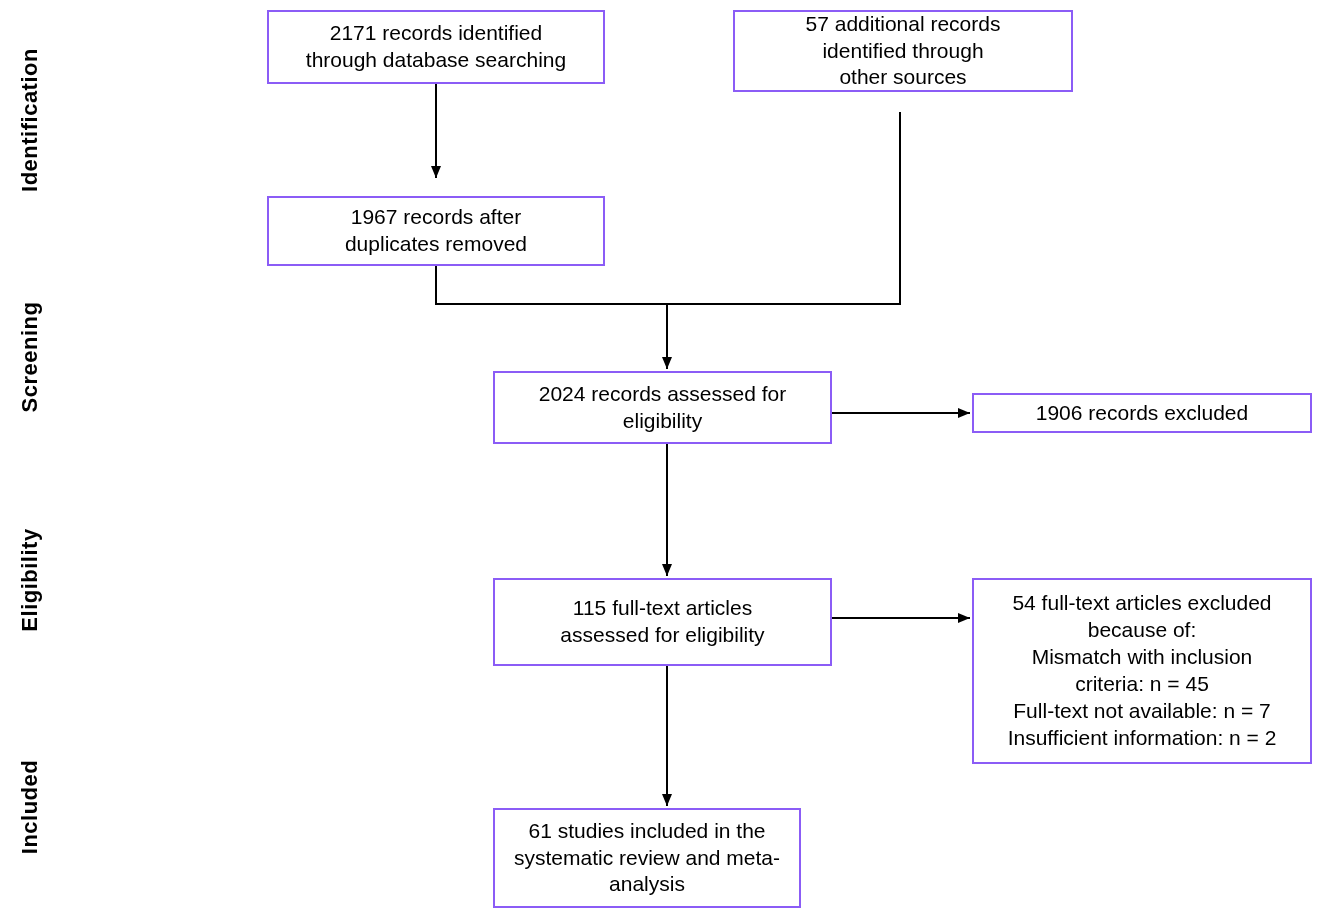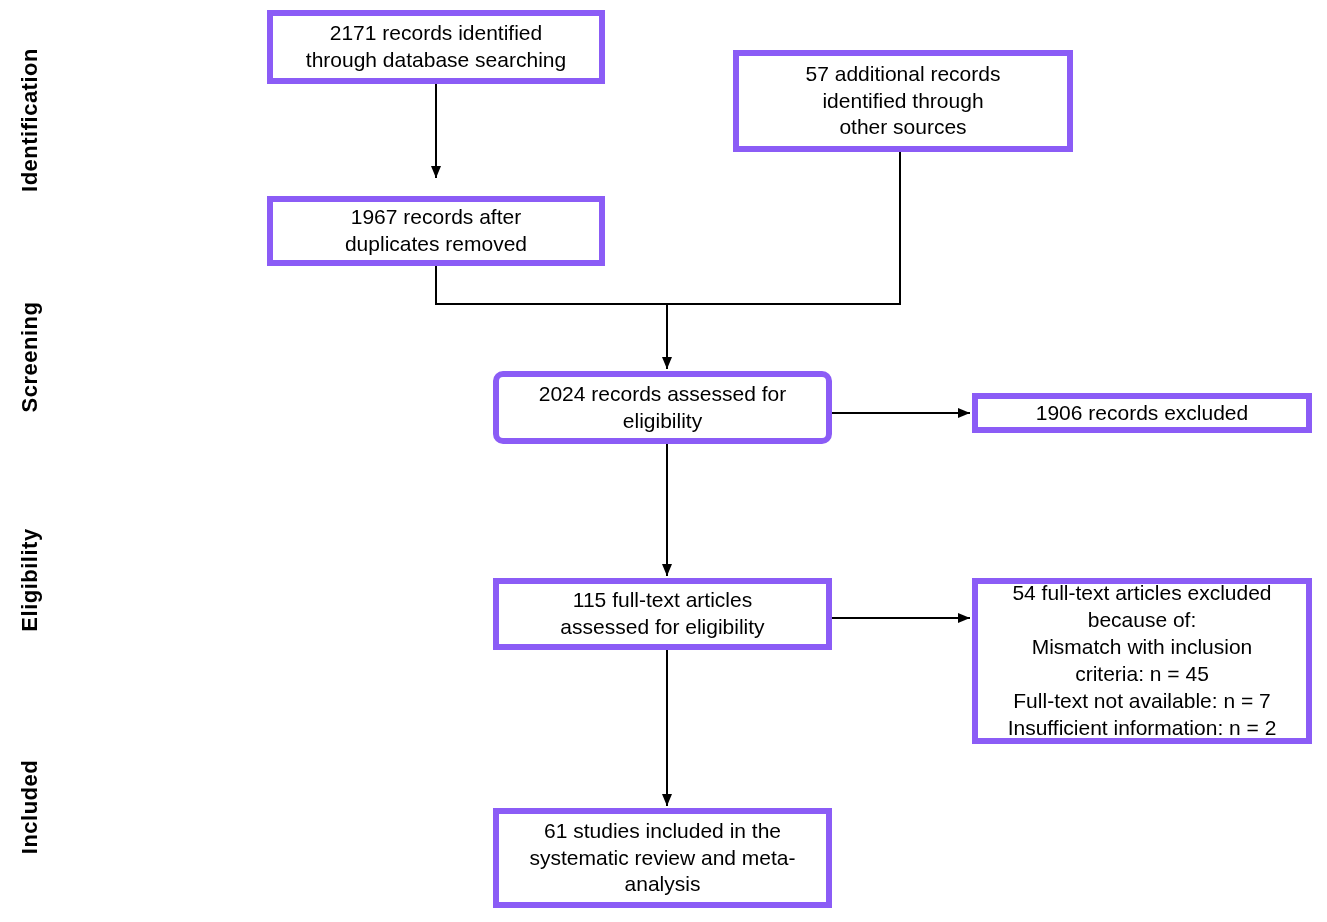--- a/index.html
+++ b/index.html
@@ -24,21 +24,21 @@
     font-size: 22px;
     font-weight: 700;
     color: #000000;
     transform: rotate(-90deg);
     white-space: nowrap;
     letter-spacing: 0.5px;
   }
   .flow-box {
     position: absolute;
     box-sizing: border-box;
-    border: 6px solid #8b5cf6;
+    border: 2px solid #8b5cf6;
     background: #ffffff;
     display: flex;
     align-items: center;
     justify-content: center;
     text-align: center;
     padding: 2px 6px;
   }
   .flow-box .box-text {
     font-size: 21px;
     line-height: 1.28;
@@ -48,27 +48,27 @@
   .arrow-layer {
     position: absolute;
     left: 0;
     top: 0;
     width: 1327px;
     height: 922px;
     pointer-events: none;
   }
   
   #box-db-records        { left: 267px; top: 10px;  width: 338px; height: 74px; }
-  #box-other-sources     { left: 733px; top: 10px;  width: 340px; height: 102px; margin-top: 40px; }
+  #box-other-sources     { left: 733px; top: 10px;  width: 340px; height: 82px; }
   #box-after-duplicates  { left: 267px; top: 196px; width: 338px; height: 70px; }
-  #box-records-assessed  { left: 493px; top: 371px; width: 339px; height: 73px; border-radius: 10px; }
+  #box-records-assessed  { left: 493px; top: 371px; width: 339px; height: 73px; }
   #box-records-excluded  { left: 972px; top: 393px; width: 340px; height: 40px; }
-  #box-fulltext-assessed { left: 493px; top: 578px; width: 339px; height: 72px; }
-  #box-fulltext-excluded { left: 972px; top: 578px; width: 340px; height: 166px; }
-  #box-studies-included  { left: 493px; top: 808px; width: 339px; height: 100px; }
+  #box-fulltext-assessed { left: 493px; top: 578px; width: 339px; height: 88px; }
+  #box-fulltext-excluded { left: 972px; top: 578px; width: 340px; height: 186px; }
+  #box-studies-included  { left: 493px; top: 808px; width: 308px; height: 100px; }
 
   #label-identification { left: -90px; top: 105px; }
   #label-screening      { left: -90px; top: 342px; }
   #label-eligibility    { left: -90px; top: 565px; }
   #label-included       { left: -90px; top: 792px; }
 </style>
 </head>
 <body>
 
 <div class="canvas">

